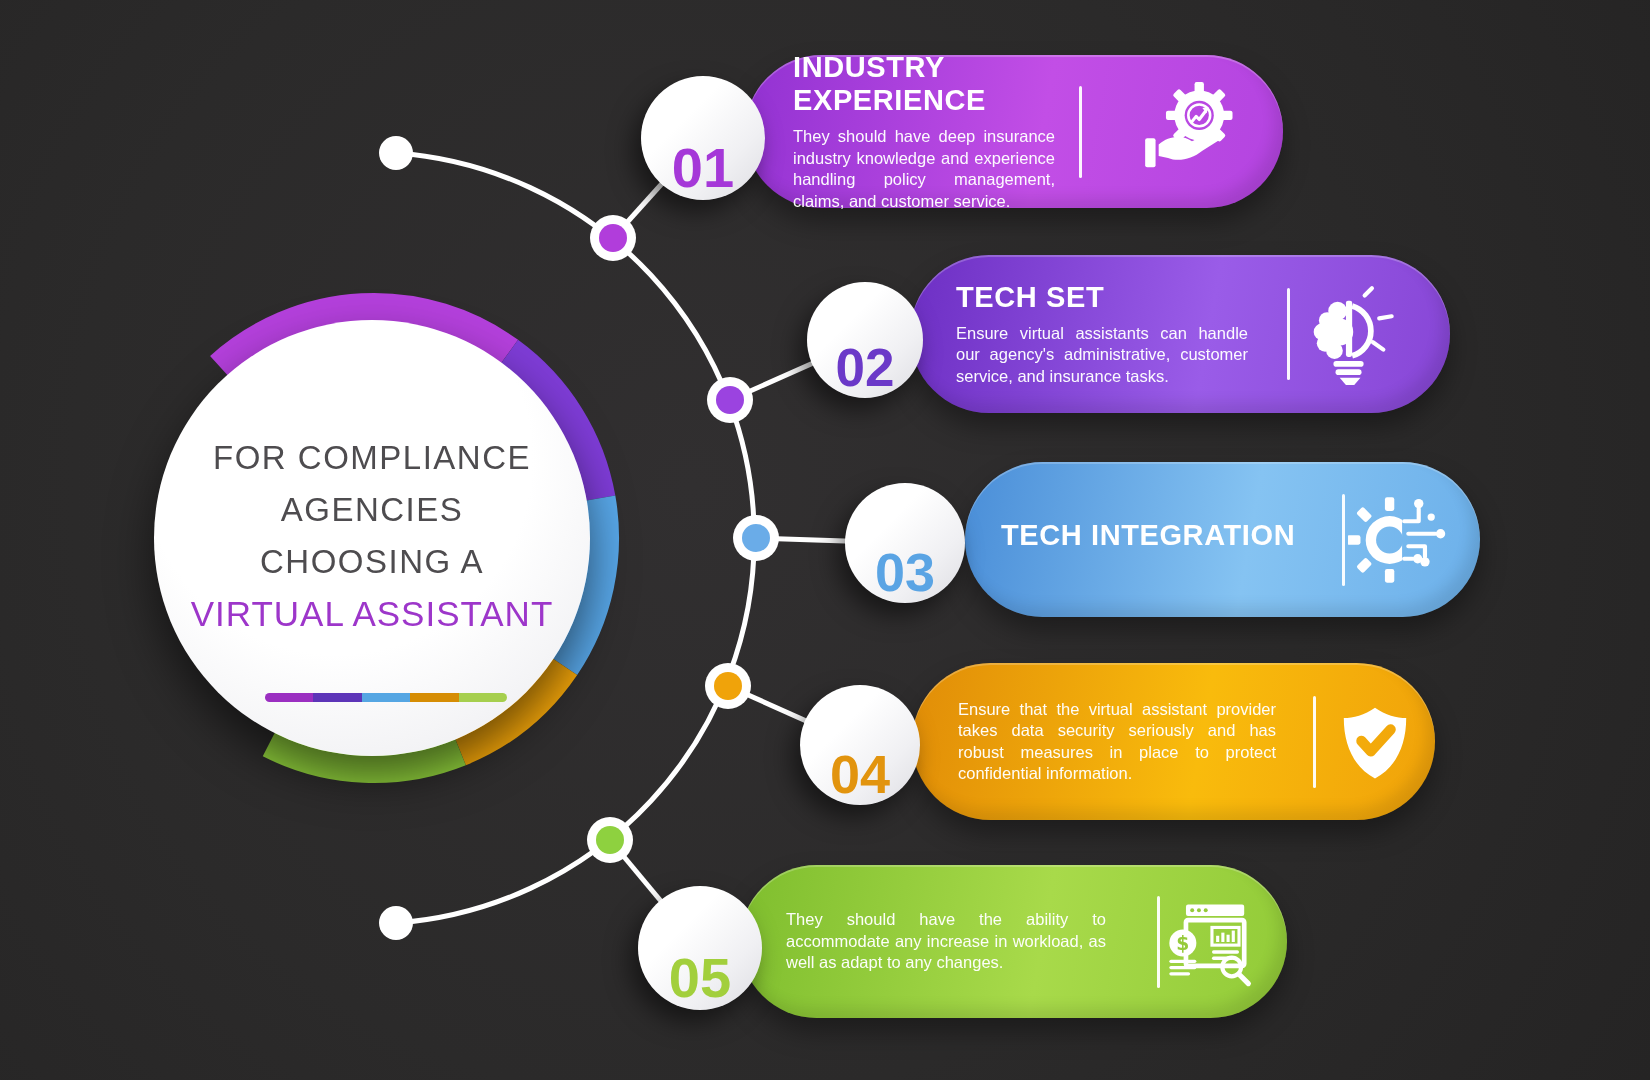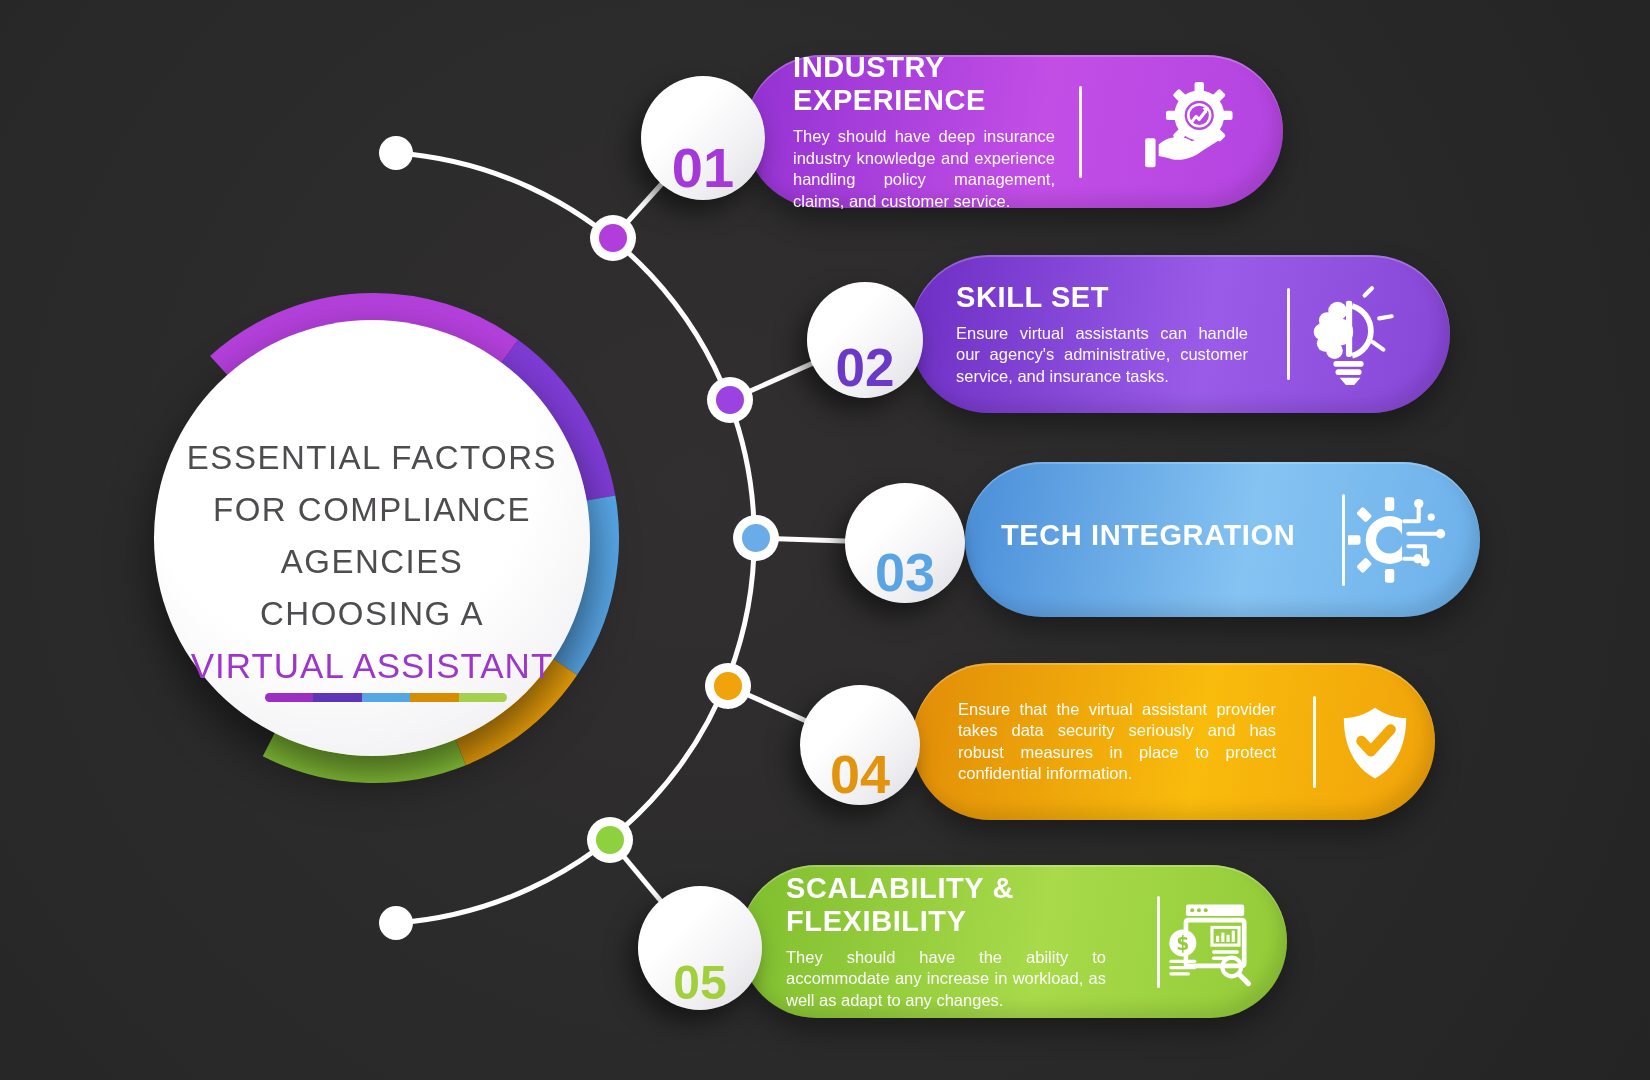--- a/index.html
+++ b/index.html
@@ -35,21 +35,21 @@
     position:absolute;border-radius:50%;
     background:linear-gradient(135deg,#ffffff 35%,#f0f0f3 70%,#dddde2 100%);
     box-shadow:-8px 12px 24px rgba(0,0,0,.5);
     display:flex;align-items:flex-end;justify-content:center;
     font-weight:700;
   }
   .num-1{left:641px;top:76px;width:124px;height:124px;font-size:56px;color:#a538d8;}
   .num-2{left:807px;top:282px;width:116px;height:116px;font-size:53px;color:#6b39c8;}
   .num-3{left:845px;top:483px;width:120px;height:120px;font-size:54px;color:#5aa4e4;}
   .num-4{left:800px;top:685px;width:120px;height:120px;font-size:54px;color:#e2940e;}
-  .num-5{left:638px;top:886px;width:124px;height:124px;font-size:48px;color:#a2cf3c;}
+  .num-5{left:638px;top:886px;width:124px;height:124px;font-size:56px;color:#a2cf3c;}
   
   .card{
     position:absolute;color:#fff;
     box-shadow:0 14px 26px rgba(0,0,0,.35), inset 0 2px 0 rgba(255,255,255,.22), inset -8px -10px 14px rgba(0,0,0,.10);
   }
   .card-1{left:745px;top:55px;width:538px;height:153px;border-radius:77px;
     background:linear-gradient(100deg,#9232d2 0%,#c24ee6 55%,#b344e0 100%);}
   .card-2{left:910px;top:255px;width:540px;height:158px;border-radius:79px;
     background:linear-gradient(100deg,#6d2fc4 0%,#9a5ce8 55%,#8746d6 100%);}
   .card-3{left:965px;top:462px;width:515px;height:155px;border-radius:78px;
@@ -112,21 +112,20 @@
         <circle cx="756" cy="538" r="14" fill="#6aace8"></circle>
       <circle cx="728" cy="686" r="23" fill="#ffffff"></circle>
         <circle cx="728" cy="686" r="14" fill="#f0a30a"></circle>
       <circle cx="610" cy="840" r="23" fill="#ffffff"></circle>
         <circle cx="610" cy="840" r="14" fill="#8ed13f"></circle>
     </g>
   </svg>
 
   <div class="center-circle">
     <div class="center-text">
-      <div>ESSENTIAL FACTORS</div>
       <div>FOR COMPLIANCE</div>
       <div>AGENCIES CHOOSING A</div>
       <div class="center-highlight">VIRTUAL ASSISTANT</div>
     </div>
     <div class="center-bar">
       <span class="seg1"></span>
       <span class="seg2"></span>
       <span class="seg3"></span>
       <span class="seg4"></span>
       <span class="seg5"></span>
@@ -166,21 +165,21 @@
         <g fill="#fff">
           <rect x="-46" y="6" width="10" height="28" rx="2"></rect>
           <path d="M-33,12 C-23,3 -9,3 -1,9 L17,1 C23,-2 28,2 25,8 L9,18 C-1,26 -14,29 -24,25 L-33,23 Z"></path>
         </g>
       </svg>
     </div>
   </div>
 
   <div class="card card-2">
     <div class="card-text">
-      <div class="card-title">SKILL SET</div>
+      <div class="card-title">TECH SET</div>
       <div class="card-body">Ensure virtual assistants can handle our agency's administrative, customer service, and insurance tasks.</div>
     </div>
     <div class="divider"></div>
     <div class="icon-wrap">
       <svg viewBox="-50 -50 100 100">
         <g fill="#fff">
           <circle cx="-10" cy="-22" r="9"></circle>
           <circle cx="-20" cy="-13" r="8"></circle>
           <circle cx="-25" cy="-2" r="8"></circle>
           <circle cx="-22" cy="9" r="8"></circle>
@@ -258,21 +257,20 @@
             <path d="M-13,-1 L-4,9 L15,-12" fill="none" stroke="#000" stroke-width="10" stroke-linecap="round" stroke-linejoin="round"></path>
           </mask>
         </defs>
         <path mask="url(#shieldcheck4)" fill="#fff" d="M0,-33 C10,-26 21,-23 30,-23 C30,2 21,24 0,35 C-21,24 -30,2 -30,-23 C-21,-23 -10,-26 0,-33 Z"></path>
       </svg>
     </div>
   </div>
 
   <div class="card card-5">
     <div class="card-text">
-      <div class="card-title">SCALABILITY &amp; FLEXIBILITY</div>
       <div class="card-body">They should have the ability to accommodate any increase in workload, as well as adapt to any changes.</div>
     </div>
     <div class="divider"></div>
     <div class="icon-wrap">
       <svg viewBox="-50 -50 100 100">
         <rect x="-26" y="-36" width="56" height="11" rx="2" fill="#fff"></rect>
         <g fill="#96cb3a">
           <circle cx="-20" cy="-30.5" r="1.9"></circle>
           <circle cx="-13.5" cy="-30.5" r="1.9"></circle>
           <circle cx="-7" cy="-30.5" r="1.9"></circle>

